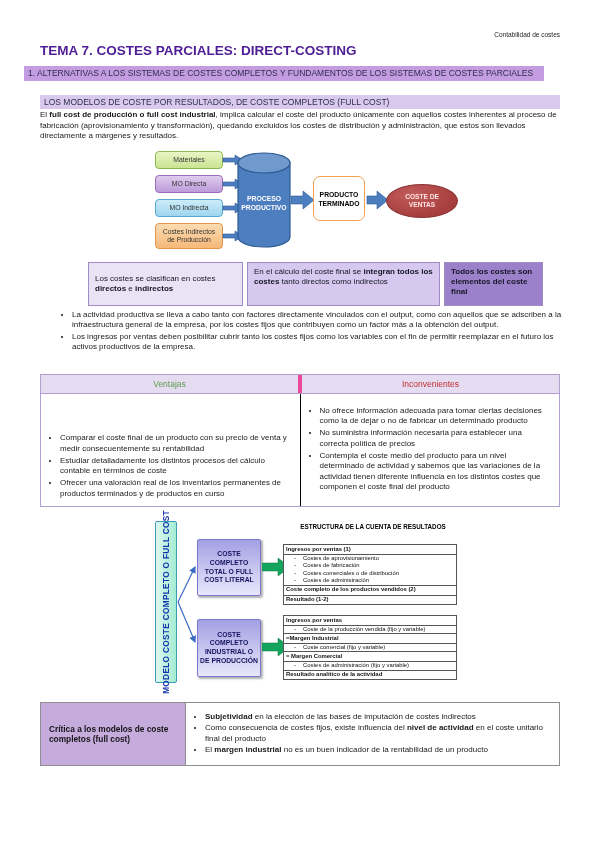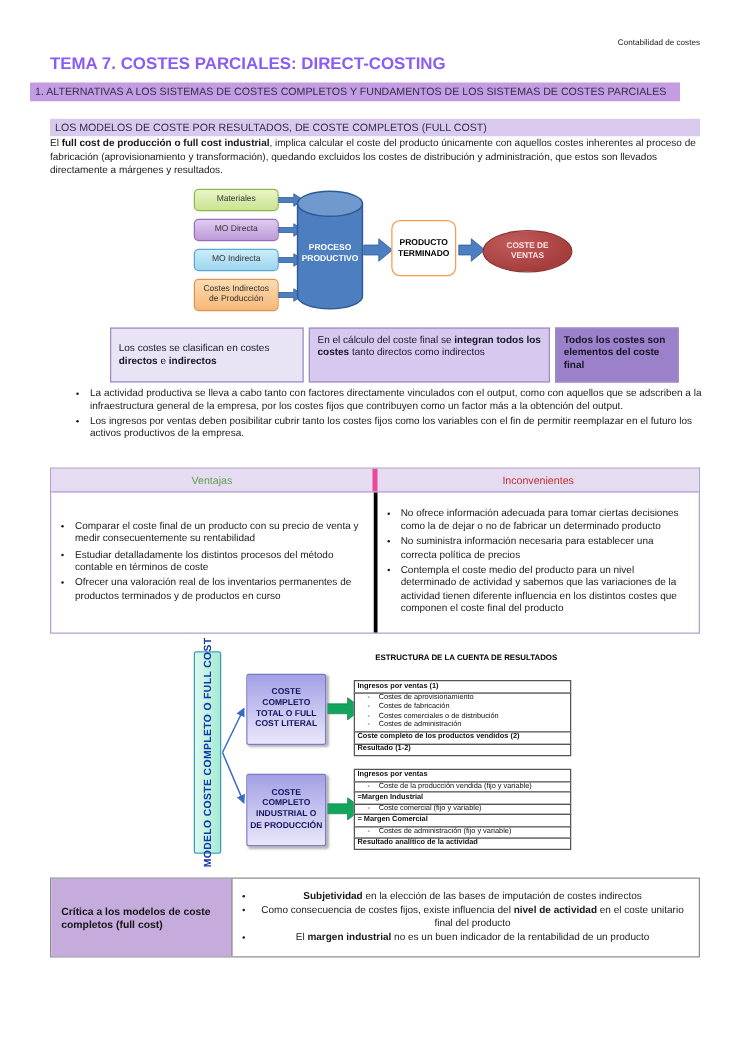--- a/index.html
+++ b/index.html
@@ -1,21 +1,21 @@
 <!DOCTYPE html>
 <html><head>
 <meta charset="utf-8">
 <style>
   html,body{margin:0;padding:0;background:#fff;}
   .page{position:relative;width:600px;height:848px;background:#ffffff;overflow:hidden;
         font-family:"Liberation Sans",sans-serif;color:#1a1a1a;}
 
   
   .header-note{position:absolute;top:31px;right:40px;font-size:6.5px;color:#222;}
-  .page-title{position:absolute;left:40px;top:43px;margin:0;font-size:13.5px;font-weight:bold;color:#8b5cf6;}
+  .page-title{position:absolute;left:40px;top:43px;margin:0;font-size:13.5px;font-weight:bold;color:#4c1d95;}
 
   .sec-heading{position:absolute;left:24px;top:66px;width:512px;background:#c49ce2;color:#2f2f4a;
                font-size:8.5px;line-height:10.8px;padding:2px 4px;}
   .sec-subheading{position:absolute;left:40px;top:95px;width:512px;background:#d9c9ec;color:#2f2f4a;
                font-size:8.5px;line-height:10px;padding:2px 4px;}
   .intro{position:absolute;left:40px;top:110px;width:520px;font-size:8px;line-height:10.6px;margin:0;}
 
   
   .fd-input{position:absolute;left:155px;width:68px;border-radius:4px;border:1px solid;box-sizing:border-box;
             display:flex;align-items:center;justify-content:center;text-align:center;
@@ -51,21 +51,21 @@
   .principles li{margin-bottom:1px;}
 
   
   .pc-table{position:absolute;left:40px;top:374px;width:520px;border:1px solid #b1a0cf;box-sizing:border-box;}
   .pc-head{display:flex;background:#e5dcf2;border-bottom:1px solid #b1a0cf;}
   .pc-h{flex:1;text-align:center;font-size:8.5px;padding:4px 2px;}
   .pc-h.ventajas{color:#5f9e50;border-right:4px solid #ec4899;}
   .pc-h.inconvenientes{color:#c03030;}
   .pc-body{display:flex;}
   .pc-cell{flex:1;min-height:112px;padding:5px 8px;box-sizing:border-box;display:flex;flex-direction:column;justify-content:center;}
-  .pc-cell.left{border-right:3px solid #000000;}
+  .pc-cell.left{border-right:1px solid #000000;justify-content:flex-end;}
   .pc-cell ul{margin:0;padding-left:11px;font-size:8px;line-height:10.3px;}
   .pc-cell li{margin-bottom:2px;}
 
   
   .mint-box{position:absolute;left:155px;top:521px;width:22px;height:162px;box-sizing:border-box;
             background:linear-gradient(90deg,#dcf8ee,#a4ecd4);border:1px solid #3f9ab8;border-radius:2px;
             display:flex;align-items:center;justify-content:center;}
   .mint-box span{writing-mode:vertical-rl;transform:rotate(180deg);white-space:nowrap;
             font-size:8.3px;font-weight:bold;color:#1535ad;letter-spacing:0.3px;}
   .mc-connectors{position:absolute;left:175px;top:556px;width:24px;height:95px;pointer-events:none;}
@@ -88,21 +88,21 @@
   .et-group{border:1px solid #555;margin-top:-1px;background:#fff;}
   .et-sub{display:flex;padding:0 2px 0 10px;}
   .et-sub .dash{width:9px;flex:none;}
 
   
   .critique{position:absolute;left:40px;top:702px;width:520px;height:64px;border:1px solid #8f8f8f;
             box-sizing:border-box;display:flex;background:#fff;}
   .crit-label{width:145px;flex:none;background:#c6abdd;border-right:1px solid #8f8f8f;box-sizing:border-box;
               display:flex;align-items:center;padding:24px 8px;font-weight:bold;font-size:8.3px;line-height:10px;color:#141414;}
   .crit-body{flex:1;padding:4px 8px;display:flex;flex-direction:column;justify-content:center;box-sizing:border-box;}
-  .crit-body ul{margin:0;padding-left:11px;font-size:8px;line-height:10.3px;text-align:center;}
+  .crit-body ul{margin:0;padding-left:11px;font-size:8px;line-height:10.3px;}
   .crit-body li{margin-bottom:1px;}
 </style>
 </head>
 <body>
 
 <div class="page">
 
   <div class="header-note">Contabilidad de costes</div>
   <h1 class="page-title">TEMA 7. COSTES PARCIALES: DIRECT-COSTING</h1>
 
@@ -152,21 +152,21 @@
 
   <div class="pc-table">
     <div class="pc-head">
       <div class="pc-h ventajas">Ventajas</div>
       <div class="pc-h inconvenientes">Inconvenientes</div>
     </div>
     <div class="pc-body">
       <div class="pc-cell left">
         <ul>
           <li>Comparar el coste final de un producto con su precio de venta y medir consecuentemente su rentabilidad</li>
-          <li>Estudiar detalladamente los distintos procesos del método contable en términos de coste</li>
+          <li>Estudiar detalladamente los distintos procesos del cálculo contable en términos de coste</li>
           <li>Ofrecer una valoración real de los inventarios permanentes de productos terminados y de productos en curso</li>
         </ul>
       </div>
       <div class="pc-cell">
         <ul>
           <li>No ofrece información adecuada para tomar ciertas decisiones como la de dejar o no de fabricar un determinado producto</li>
           <li>No suministra información necesaria para establecer una correcta política de precios</li>
           <li>Contempla el coste medio del producto para un nivel determinado de actividad y sabemos que las variaciones de la actividad tienen diferente influencia en los distintos costes que componen el coste final del producto</li>
         </ul>
       </div>

